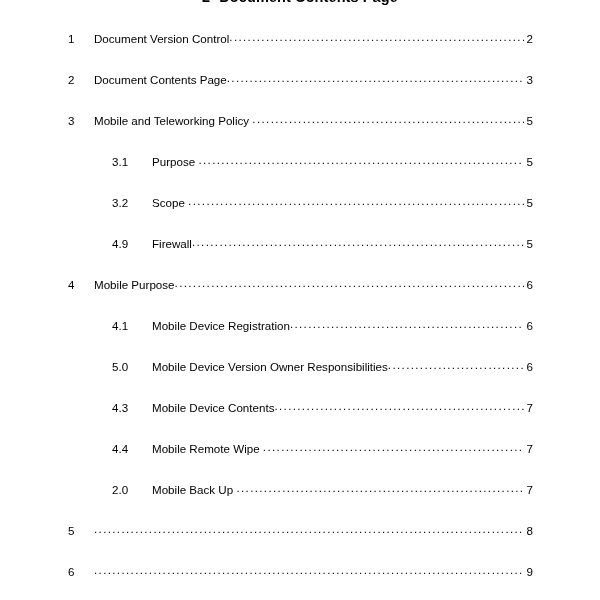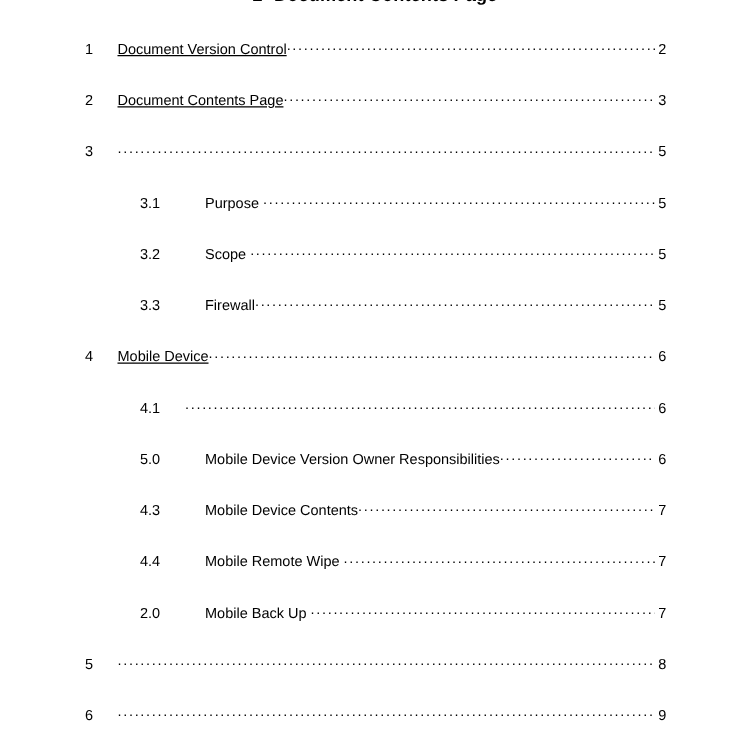--- a/index.html
+++ b/index.html
@@ -92,30 +92,29 @@
     min-width: 8px;
   }
 
   
   .level-1 .num {
     width: 26px;
     margin-left: 68px;
   }
   .level-1 .title {
     margin-left: 0;
-    text-decoration: underline;
   }
 
   
   .level-2 .num {
     width: 36px;
     margin-left: 112px;
   }
   .level-2 .title {
-    margin-left: 16px;
+    margin-left: 4px;
   }
 
   
   .toc-entry.gap .title::after {
     content: " ";
     white-space: pre;
   }
 </style>
 </head>
 <body>
@@ -134,49 +133,51 @@
         <span class="page">2</span>
       </div>
       <div class="toc-entry level-1">
         <span class="num">2</span>
         <span class="title">Document Contents Page</span>
         <span class="leader"></span>
         <span class="page">3</span>
       </div>
       <div class="toc-entry level-1 gap">
         <span class="num">3</span>
+        <span class="title">Mobile and Teleworking Policy</span>
         <span class="leader"></span>
         <span class="page">5</span>
       </div>
       <div class="toc-entry level-2 gap">
         <span class="num">3.1</span>
         <span class="title">Purpose</span>
         <span class="leader"></span>
         <span class="page">5</span>
       </div>
       <div class="toc-entry level-2 gap">
         <span class="num">3.2</span>
         <span class="title">Scope</span>
         <span class="leader"></span>
         <span class="page">5</span>
       </div>
       <div class="toc-entry level-2">
-        <span class="num">3.3</span>
+        <span class="num">4.9</span>
         <span class="title">Firewall</span>
         <span class="leader"></span>
         <span class="page">5</span>
       </div>
       <div class="toc-entry level-1">
         <span class="num">4</span>
-        <span class="title">Mobile Device</span>
+        <span class="title">Mobile Purpose</span>
         <span class="leader"></span>
         <span class="page">6</span>
       </div>
       <div class="toc-entry level-2">
         <span class="num">4.1</span>
+        <span class="title">Mobile Device Registration</span>
         <span class="leader"></span>
         <span class="page">6</span>
       </div>
       <div class="toc-entry level-2">
         <span class="num">5.0</span>
         <span class="title">Mobile Device Version Owner Responsibilities</span>
         <span class="leader"></span>
         <span class="page">6</span>
       </div>
       <div class="toc-entry level-2">

